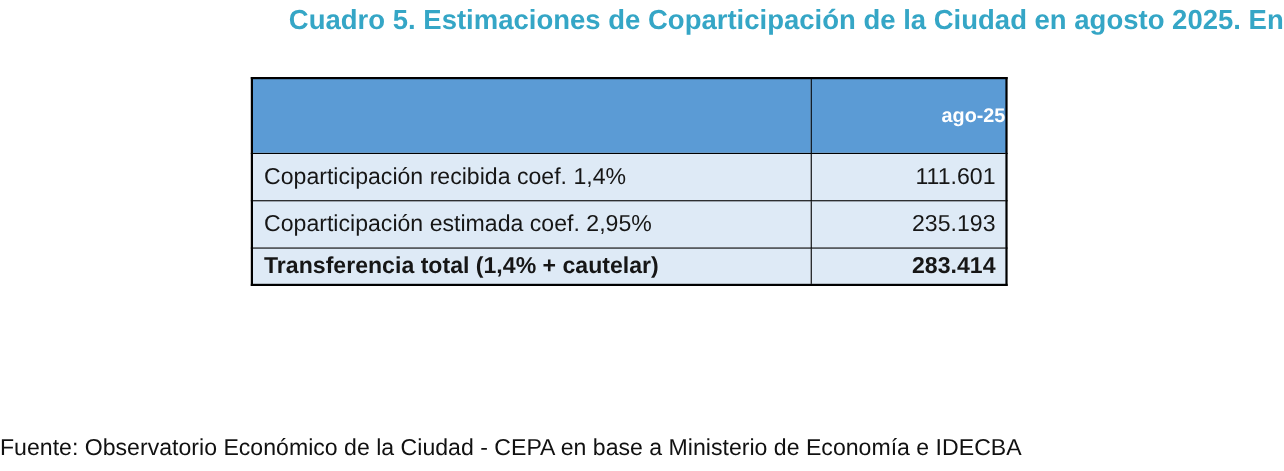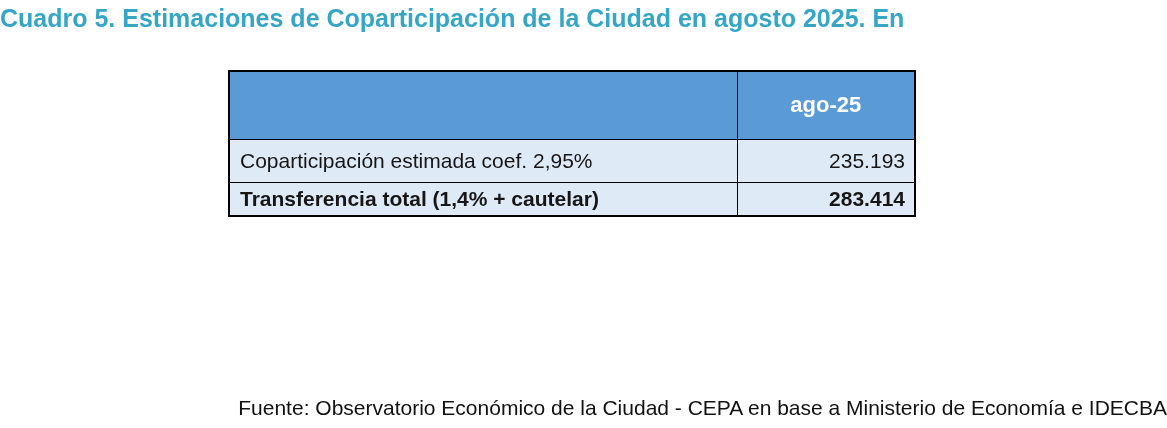--- a/index.html
+++ b/index.html
@@ -6,21 +6,21 @@
   html, body {
     width: 1167px; height: 428px;
     background: #ffffff;
     font-family: "Liberation Sans", "DejaVu Sans", sans-serif;
     overflow: hidden;
     position: relative;
   }
   .page-title {
     position: absolute;
     top: 3px; left: 0; right: 0;
-    text-align: left;
+    text-align: right;
     color: #35a6c6;
     font-size: 25px;
     font-weight: bold;
     line-height: 31px;
   }
   .table-wrap {
     position: absolute;
     left: 228px; top: 70px;
   }
   table.coparticipacion {
@@ -32,23 +32,23 @@
     border: 1.5px solid #000000;
     vertical-align: middle;
   }
   table.coparticipacion { border: 2px solid #000000; }
   col.c-label { width: 508px; }
   col.c-value { width: 178px; }
   tr.header-row th {
     background: #5b9bd5;
     height: 68px;
     color: #ffffff;
-    font-size: 22px;
+    font-size: 18px;
     font-weight: bold;
-    text-align: center;
+    text-align: right;
     margin-top: 36px;
   }
   tr.body-row td { background: #deeaf6; color: #161616; }
   td.label-cell {
     font-size: 21px;
     text-align: left;
     padding: 4px 10px 4px 10px;
   }
   td.value-cell {
     font-size: 21px;
@@ -58,21 +58,21 @@
   tr.r1 td, tr.r2 td { height: 43px; }
   tr.r3 td { height: 42px; }
   tr.r4 td { height: 77px; }
   tr.r5 td { height: 30px; }
   tr.r4 td.label-cell { font-size: 19.5px; line-height: 25px; }
   tr.r4 td.label-cell .wrap-limit { max-width: 470px; }
   tr.total-row td { font-weight: bold; }
   .source-note {
     position: absolute;
     top: 395px; left: 0; right: 0;
-    text-align: right;
+    text-align: left;
     color: #111111;
     font-size: 21px;
     line-height: 26px;
   }
 </style>
 </head>
 <body>
 
 <div class="page-title">
   <div>Cuadro 5. Estimaciones de Coparticipación de la Ciudad en agosto 2025. En</div>
@@ -82,20 +82,24 @@
   <table class="coparticipacion">
     <colgroup>
         <col class="c-label">
         <col class="c-value">
       </colgroup>
     <tbody>
       <tr class="header-row">
         <th></th>
         <th>ago-25</th>
       </tr>
+      <tr class="body-row r1">
+        <td class="label-cell">Coparticipación recibida coef. 1,4%</td>
+        <td class="value-cell">111.601</td>
+      </tr>
       <tr class="body-row r2">
         <td class="label-cell">Coparticipación estimada coef. 2,95%</td>
         <td class="value-cell">235.193</td>
       </tr>
       <tr class="body-row r5 total-row">
         <td class="label-cell">Transferencia total (1,4% + cautelar)</td>
         <td class="value-cell">283.414</td>
       </tr>
     </tbody>
   </table>

